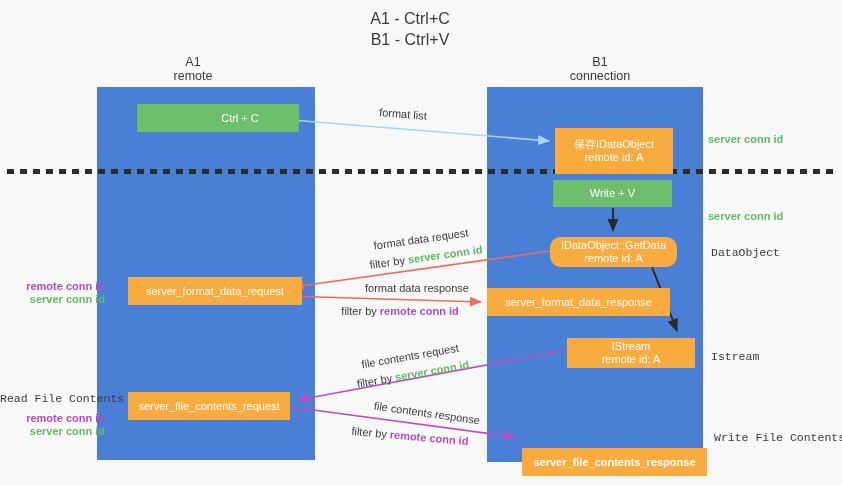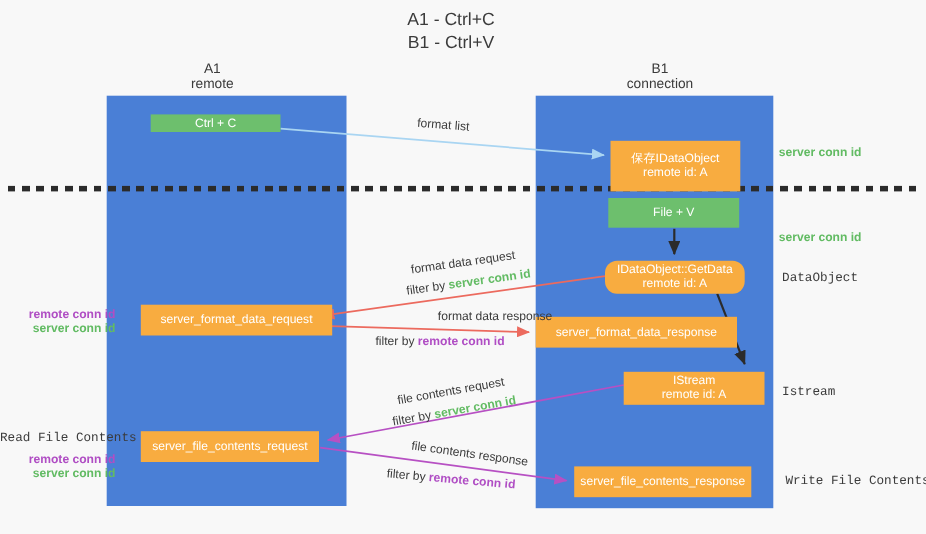--- a/index.html
+++ b/index.html
@@ -77,31 +77,31 @@
     </defs>
     <line x1="255" y1="117" x2="549" y2="141" stroke="#a9d5f2" stroke-width="1.6" marker-end="url(#m-blue)"></line>
     <line x1="613" y1="208" x2="613" y2="231" stroke="#2b2b2b" stroke-width="2" marker-end="url(#m-black)"></line>
     <line x1="652" y1="267" x2="677" y2="331" stroke="#2b2b2b" stroke-width="2" marker-end="url(#m-black)"></line>
     <line x1="550" y1="251" x2="293" y2="287" stroke="#ec6a5e" stroke-width="1.6" marker-end="url(#m-red)"></line>
     <line x1="286" y1="296" x2="481" y2="302" stroke="#ec6a5e" stroke-width="1.6" marker-end="url(#m-red)"></line>
     <line x1="567" y1="350" x2="298" y2="400" stroke="#b750c3" stroke-width="1.6" marker-end="url(#m-mag)"></line>
     <line x1="291" y1="407" x2="515" y2="437" stroke="#b750c3" stroke-width="1.6" marker-end="url(#m-mag)"></line>
   </svg>
 
-  <div class="node green" style="left:137px;top:104px;width:118px;height:16px;">
+  <div class="node green" style="left:137px;top:104px;width:118px;height:28px;padding-left:44px;">
     <span>Ctrl + C</span>
   </div>
 
   <div class="node orange" style="left:555px;top:128px;width:118px;height:46px;">
     <span>保存IDataObject</span>
     <span>remote id: A</span>
   </div>
 
   <div class="node green" style="left:553px;top:180px;width:119px;height:27px;">
-    <span>File + V</span>
+    <span>Write + V</span>
   </div>
 
   <div class="node orange" style="left:550px;top:237px;width:127px;height:30px;border-radius:11px;">
     <span>IDataObject::GetData</span>
     <span>remote id: A</span>
   </div>
 
   <div class="node orange" style="left:128px;top:277px;width:174px;height:28px;">
     <span>server_format_data_request</span>
   </div>
@@ -112,30 +112,30 @@
 
   <div class="node orange" style="left:567px;top:338px;width:128px;height:30px;">
     <span>IStream</span>
     <span>remote id: A</span>
   </div>
 
   <div class="node orange" style="left:128px;top:392px;width:162px;height:28px;">
     <span>server_file_contents_request</span>
   </div>
 
-  <div class="node orange" style="left:522px;top:424px;width:161px;height:28px;">
+  <div class="node orange" style="left:522px;top:448px;width:185px;height:28px;font-weight:bold;">
     <span>server_file_contents_response</span>
   </div>
 
   <div class="lbl" style="left:403px;top:114px;--rot:4.5deg;">format list</div>
 
   <div class="lbl" style="left:421px;top:239px;--rot:-8deg;">format data request</div>
   <div class="lbl" style="left:426px;top:257px;--rot:-8deg;"><span>filter by </span><span class="k-green">server conn id</span></div>
 
-  <div class="lbl" style="left:417px;top:288px;margin-left:33px;">format data response</div>
+  <div class="lbl" style="left:417px;top:288px;">format data response</div>
   <div class="lbl" style="left:400px;top:311px;"><span>filter by </span><span class="k-purple">remote conn id</span></div>
 
   <div class="lbl" style="left:410px;top:356px;--rot:-10deg;">file contents request</div>
   <div class="lbl" style="left:413px;top:374px;--rot:-10deg;"><span>filter by </span><span class="k-green">server conn id</span></div>
 
   <div class="lbl" style="left:427px;top:413px;--rot:8deg;">file contents response</div>
   <div class="lbl" style="left:410px;top:436px;--rot:5deg;"><span>filter by </span><span class="k-purple">remote conn id</span></div>
 
   <div class="ann green" style="left:708px;top:133px;">server conn id</div>
   <div class="ann green" style="left:708px;top:210px;">server conn id</div>

